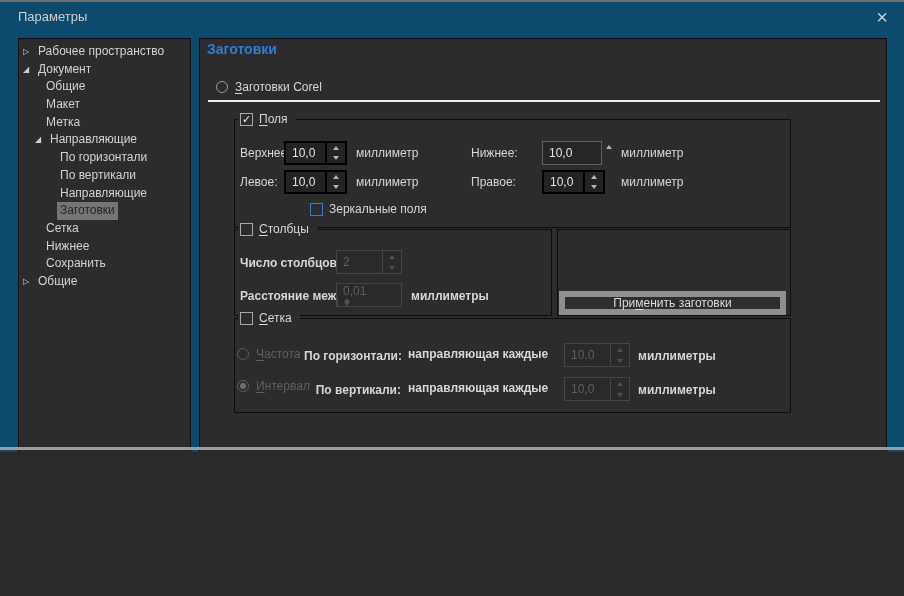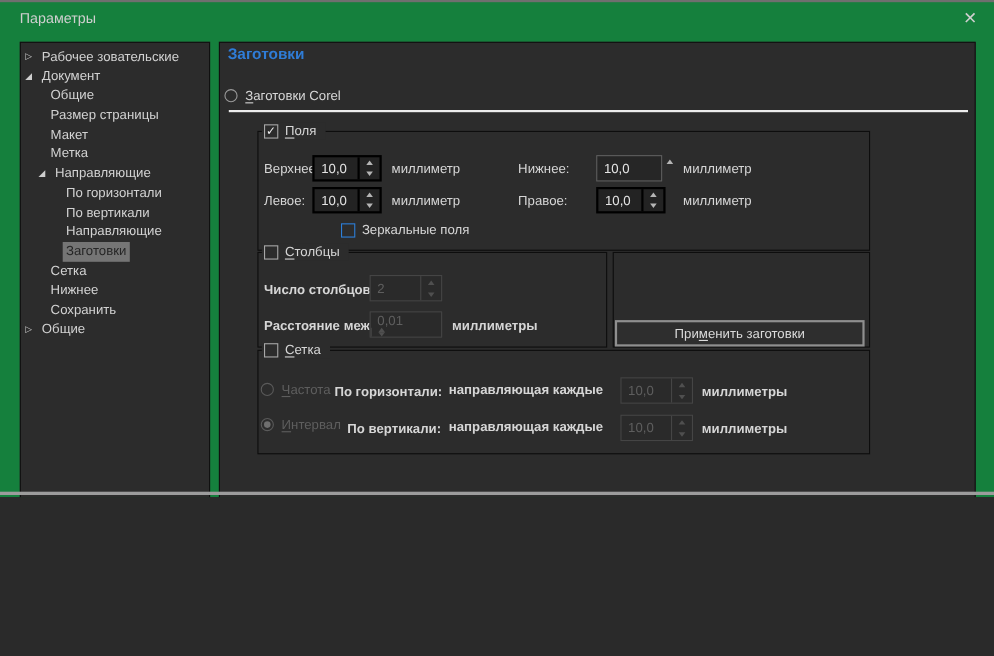--- a/index.html
+++ b/index.html
@@ -1,16 +1,16 @@
 <!DOCTYPE html>
 <html><head>
 <meta charset="utf-8">
 <style>
   html,body{margin:0;padding:0;background:#2a2a2a;}
-  .window{position:relative;width:904px;height:452px;background:#15803d;overflow:hidden;
+  .window{position:relative;width:904px;height:452px;background:#0c4a6e;overflow:hidden;
           font-family:"Liberation Sans",sans-serif;color:#d6d6d6;}
   .tedge{position:absolute;top:0;left:0;right:0;height:2px;background:#6f6f6f;}
   .bedge{position:absolute;left:0;right:0;bottom:2px;height:3px;background:#9c9c9c;}
   .title{position:absolute;left:18px;top:9px;font-size:13px;color:#cfcfcf;}
   .close{position:absolute;right:8px;top:4px;width:28px;height:26px;display:flex;align-items:center;
          justify-content:center;font-size:20px;color:#cfcfcf;}
   
   .tree{position:absolute;left:18px;top:38px;width:173px;height:507px;background:#2c2c2c;
         border:1px solid #101010;box-sizing:border-box;padding-top:4px;font-size:12px;}
   .ti{height:17.7px;line-height:17.7px;white-space:nowrap;display:flex;align-items:center;}
@@ -54,51 +54,47 @@
   .spin.foc{border:none;background:transparent;}
   .spin.foc .sv{border:1px solid #5f5f5f;background:#262626;flex:0 0 52px;}
   .spin.foc .sb{width:18px;}
   .spin.foc .td{opacity:0;}
   .spin.dis{border:1px solid #454545;background:#2a2a2a;}
   .spin.dis .sv{color:#5e5e5e;}
   .spin.dis .sb{border-left:1px solid #454545;}
   .spin.dis .tu{border-bottom-color:#4f4f4f;}
   .spin.dis .td{border-top-color:#4f4f4f;}
   
-  .btn{position:absolute;background:#2e2e2e;border:2px solid #f0abfc;color:#dadada;font-size:12px;
+  .btn{position:absolute;background:#2e2e2e;border:6px solid #f0abfc;color:#dadada;font-size:12px;
        display:flex;align-items:center;justify-content:center;box-sizing:border-box;white-space:nowrap;}
 </style>
 </head>
 <body>
 
 <div class="window">
   <div class="tedge"></div>
 
   <div class="title">Параметры</div>
   <div class="close">×</div>
 
   <div class="tree">
     <div class="ti l0">
         <span class="arr">▷</span>
-        <span class="tl">Рабочее зовательские</span>
+        <span class="tl">Рабочее пространство</span>
       </div>
     <div class="ti l0">
         <span class="arr">◢</span>
         <span class="tl">Документ</span>
       </div>
     <div class="ti l1">
         <span class="arr"></span>
         <span class="tl">Общие</span>
       </div>
     <div class="ti l1">
         <span class="arr"></span>
-        <span class="tl">Размер страницы</span>
-      </div>
-    <div class="ti l1">
-        <span class="arr"></span>
         <span class="tl">Макет</span>
       </div>
     <div class="ti l1">
         <span class="arr"></span>
         <span class="tl">Метка</span>
       </div>
     <div class="ti l1a">
         <span class="arr">◢</span>
         <span class="tl">Направляющие</span>
       </div>
@@ -132,21 +128,21 @@
       </div>
     <div class="ti l0">
         <span class="arr">▷</span>
         <span class="tl">Общие</span>
       </div>
   </div>
 
   <div class="main">
     <div class="heading">Заготовки</div>
 
-    <div class="radio" style="left:4px;top:41px;">
+    <div class="radio" style="left:16px;top:41px;">
       <span class="rb"></span>
       <span><span></span><span class="u">З</span><span>аготовки Corel</span></span>
     </div>
     <div class="sep"></div>
 
     <div class="grp" style="left:34px;top:80px;width:557px;height:109px;"></div>
     <div class="chkrow" style="left:38px;top:72px;">
       <span class="cb">
           <span>✓</span>
         </span>

